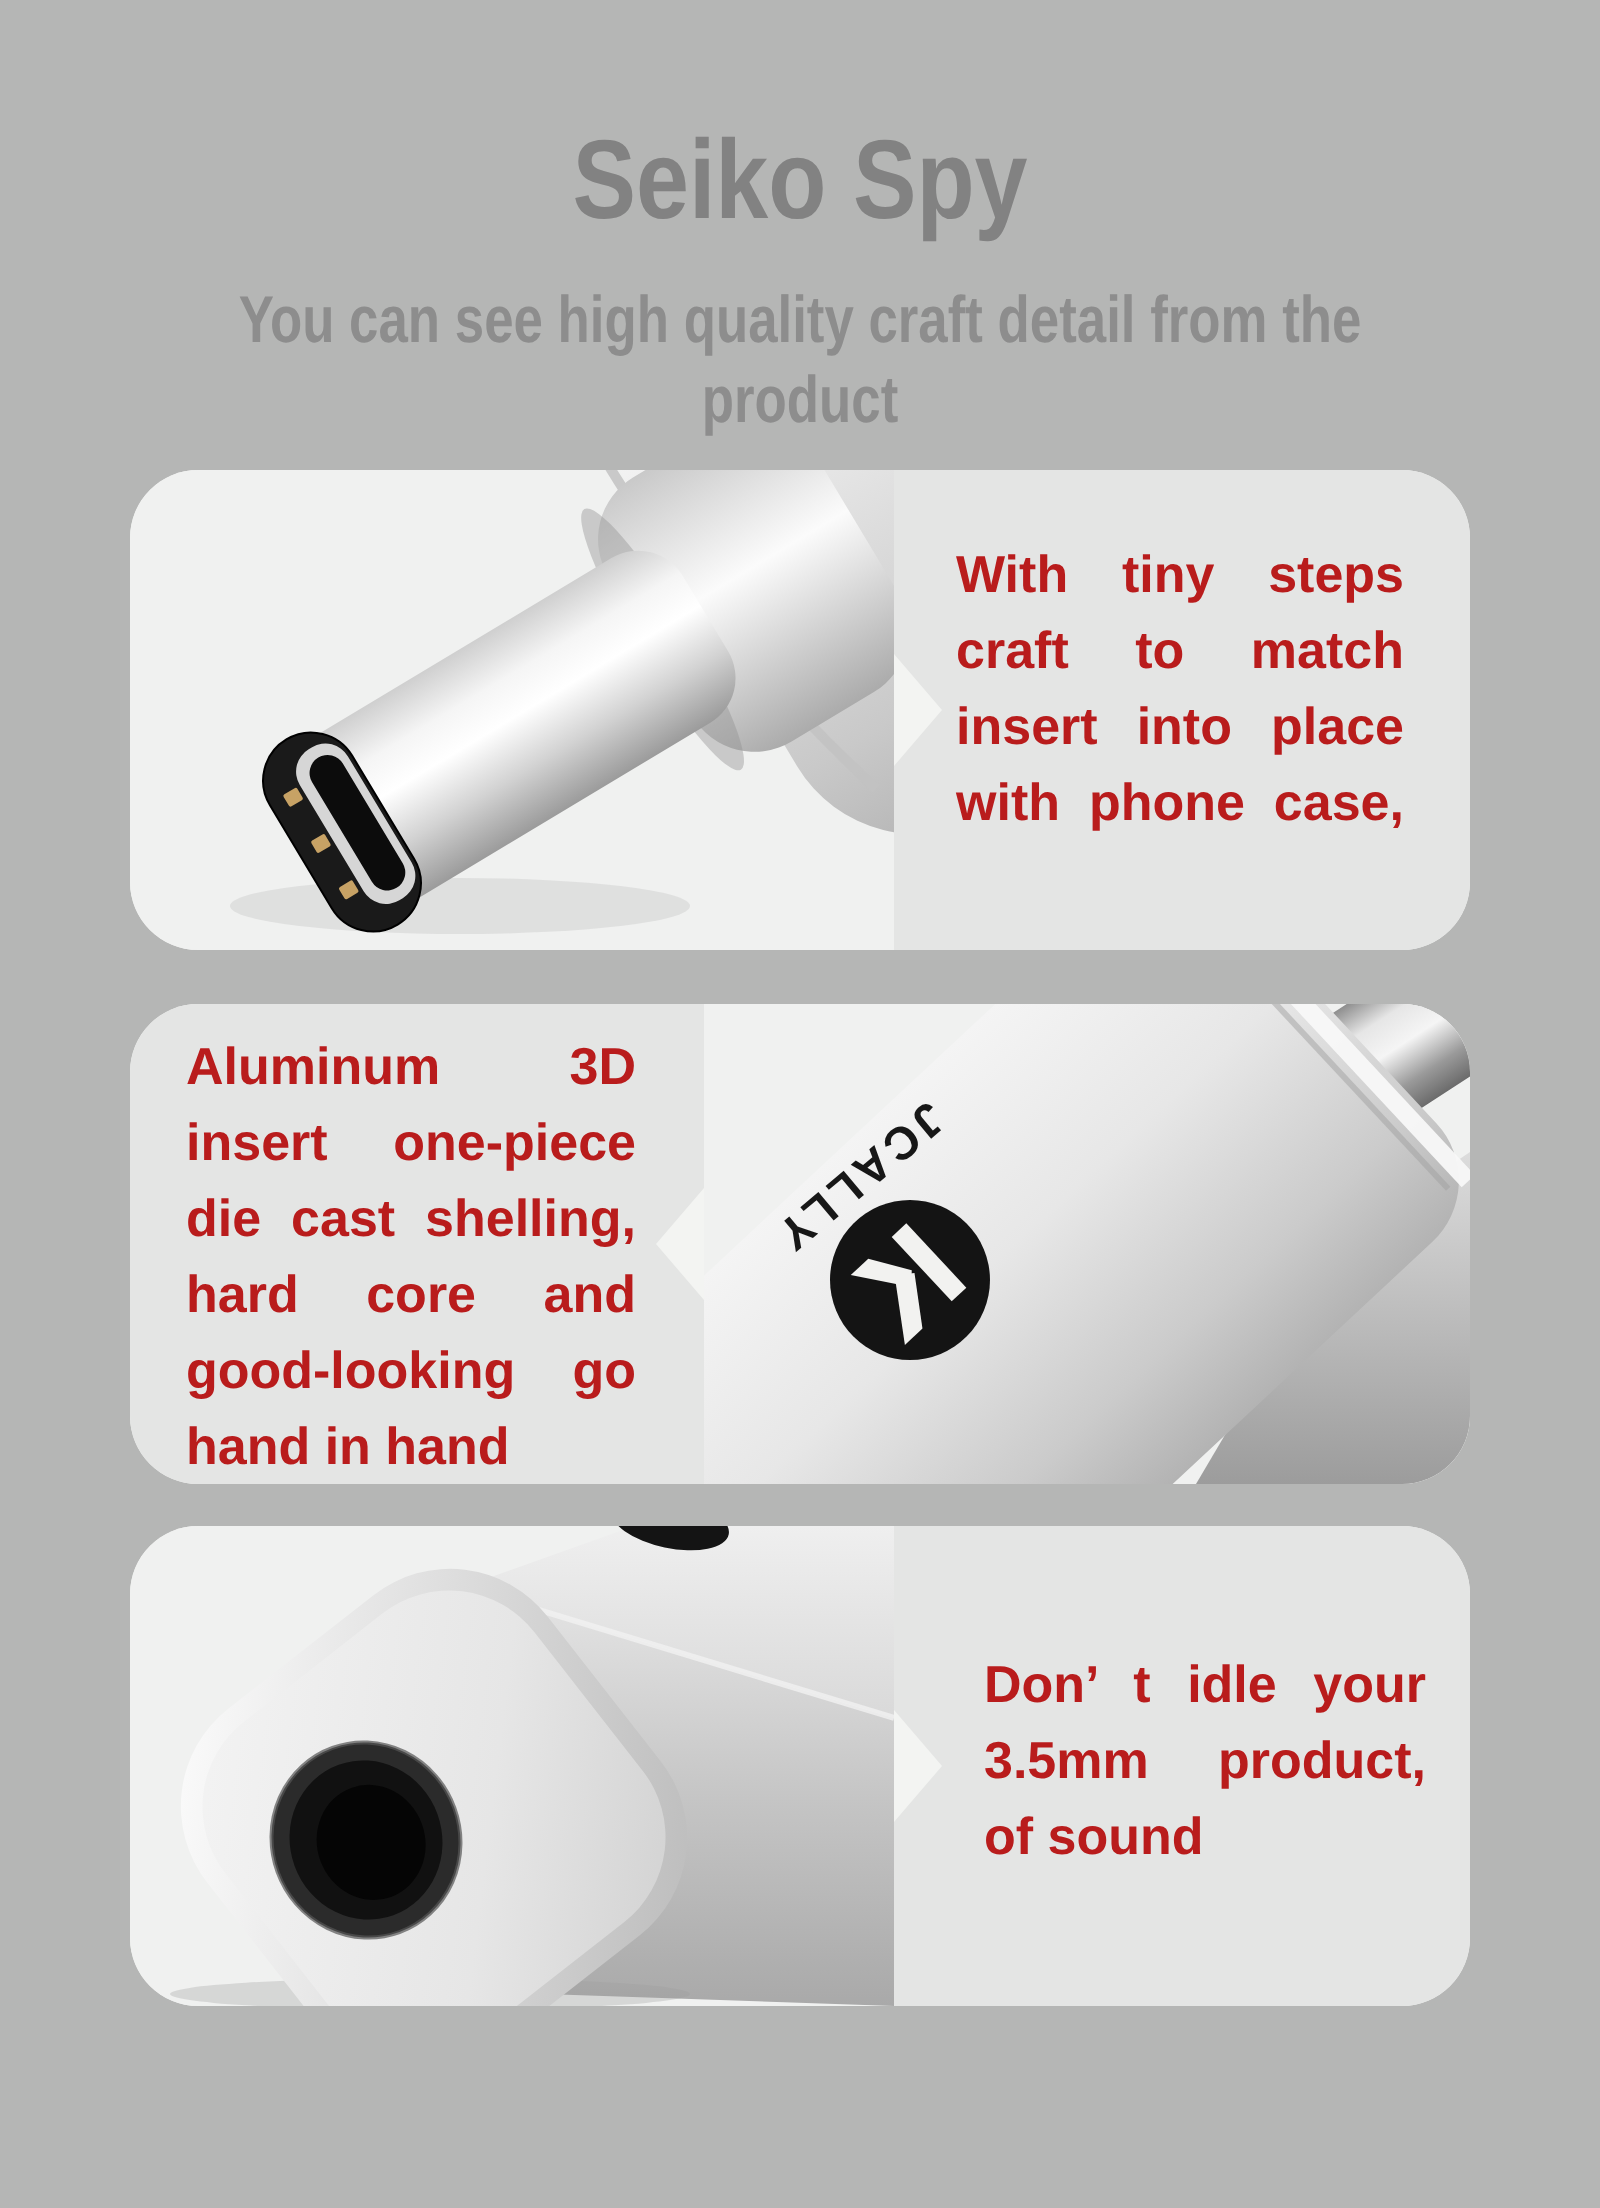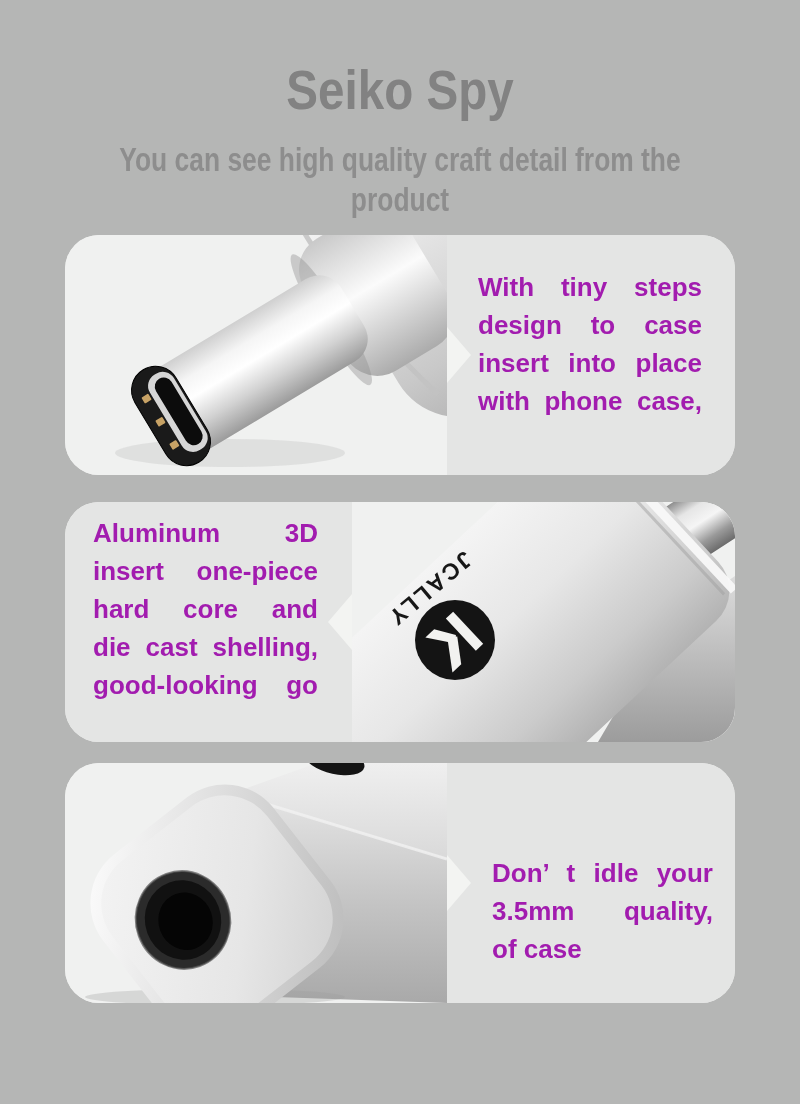--- a/index.html
+++ b/index.html
@@ -25,23 +25,23 @@
   .panel-1{top:235px;} .panel-2{top:502px;} .panel-3{top:763px;}
   .photo-zone{position:absolute; top:0; bottom:0; background:#f0f1f0;}
   .photo-left{left:0; width:382px;}
   .photo-right{left:287px; width:383px;}
   .text-zone{position:absolute; top:0; bottom:0; background:#e4e5e4;}
   .text-right{left:382px; width:288px;}
   .text-left{left:0; width:287px;}
   .caption{position:absolute; left:0; top:0; right:0;}
   .cap-p1{padding:33px 33px 0 31px;}
   .cap-p2{padding:12px 34px 16px 28px;}
-  .cap-p3{padding:91px 22px 0 45px;}
+  .cap-p3{padding:60px 22px 0 45px;}
   .cap-line,.cap-last{
-    font-size:26px; font-weight:bold; color:#a21caf; line-height:38px; height:38px;
+    font-size:26px; font-weight:bold; color:#b91c1c; line-height:38px; height:38px;
     text-align:justify; text-align-last:justify; white-space:normal;
   }
   .cap-last{text-align-last:left;}
   .arrow{
     position:absolute; top:50%; margin-top:-28px; width:0; height:0; z-index:3;
     border-top:28px solid transparent; border-bottom:28px solid transparent;
   }
   .arrow-right{left:382px; border-left:24px solid #f3f4f2;}
   .arrow-left{left:263px; border-right:24px solid #f3f4f2;}
   svg{display:block;}
@@ -89,21 +89,21 @@
           <rect x="106" y="143" width="18" height="76" rx="9" fill="#0c0c0c"></rect>
           <rect x="90" y="150" width="8" height="7" rx="1" fill="#c7a265"></rect>
           <rect x="90" y="177" width="8" height="7" rx="1" fill="#c7a265"></rect>
           <rect x="90" y="204" width="8" height="7" rx="1" fill="#c7a265"></rect>
         </g>
       </svg>
     </div>
     <div class="text-zone text-right">
       <div class="caption cap-p1">
         <div class="cap-line">With tiny steps</div>
-        <div class="cap-line">design to case</div>
+        <div class="cap-line">craft to match</div>
         <div class="cap-line">insert into place</div>
         <div class="cap-line">with phone case,</div>
       </div>
     </div>
     <div class="arrow arrow-right"></div>
   </div>
 
   <div class="panel panel-2">
     <div class="photo-zone photo-right">
       <svg width="383" height="240" viewBox="0 0 383 240">
@@ -143,23 +143,24 @@
             <polygon points="-4,1 12,-22 24,-22 4,7"></polygon>
             <polygon points="-4,3 8,22 20,22 2,-3"></polygon>
           </g>
         </g>
       </svg>
     </div>
     <div class="text-zone text-left">
       <div class="caption cap-p2">
         <div class="cap-line">Aluminum 3D</div>
         <div class="cap-line">insert one-piece</div>
+        <div class="cap-line">die cast shelling,</div>
         <div class="cap-line">hard core and</div>
-        <div class="cap-line">die cast shelling,</div>
         <div class="cap-line">good-looking go</div>
+        <div class="cap-last">hand in hand</div>
       </div>
     </div>
     <div class="arrow arrow-left"></div>
   </div>
 
   <div class="panel panel-3">
     <div class="photo-zone photo-left">
       <svg width="382" height="240" viewBox="0 0 382 240">
         <defs>
           <linearGradient id="g3a" x1="0" y1="0" x2="0" y2="1">
@@ -192,20 +193,20 @@
           <ellipse cx="118" cy="157" rx="47" ry="49" fill="#2b2b2b"></ellipse>
           <ellipse cx="118" cy="157" rx="47" ry="49" fill="none" stroke="#555555" stroke-width="2" opacity=".7"></ellipse>
           <ellipse cx="118" cy="157" rx="38" ry="40" fill="#111111"></ellipse>
           <ellipse cx="120" cy="159" rx="27" ry="29" fill="#050505"></ellipse>
         </g>
       </svg>
     </div>
     <div class="text-zone text-right">
       <div class="caption cap-p3">
         <div class="cap-line">Don’ t idle your</div>
-        <div class="cap-line">3.5mm quality,</div>
-        <div class="cap-last">of case</div>
+        <div class="cap-line">3.5mm product,</div>
+        <div class="cap-last">of sound</div>
       </div>
     </div>
     <div class="arrow arrow-right"></div>
   </div>
 
 </div>
 
 </body></html>

